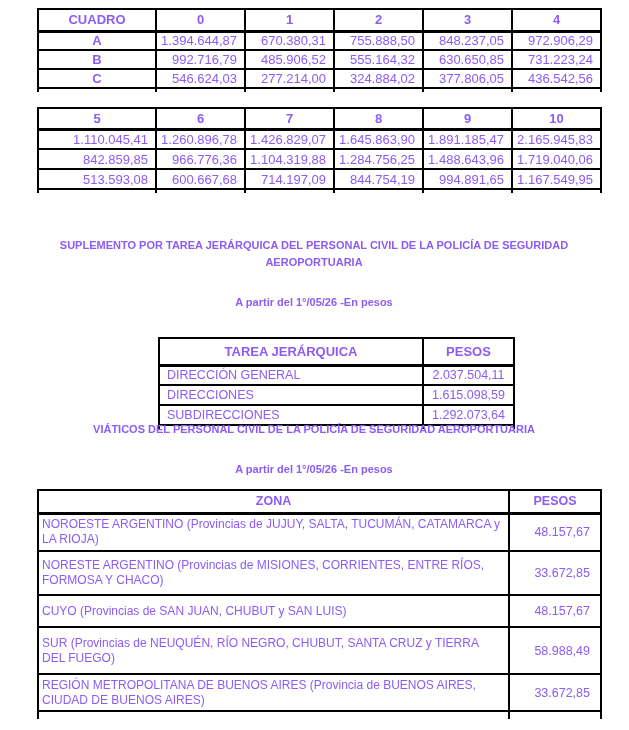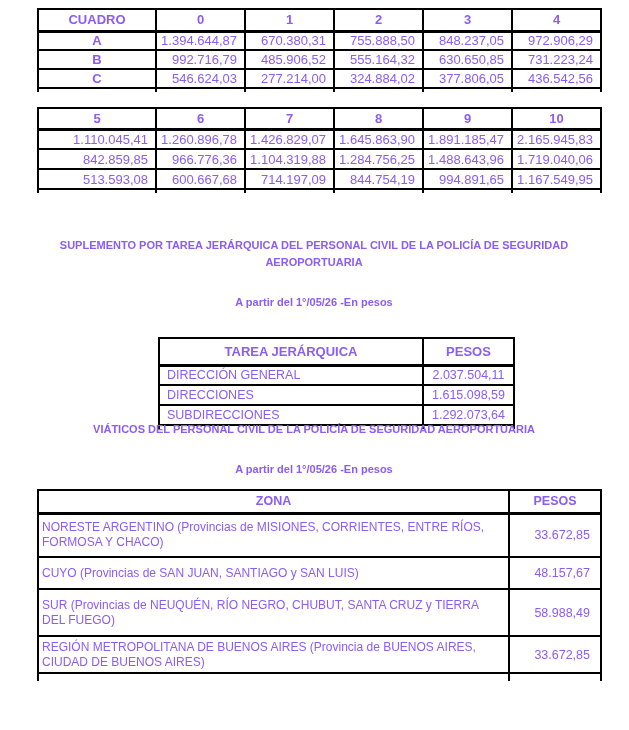--- a/index.html
+++ b/index.html
@@ -216,26 +216,30 @@
   <table class="grid t4" style="left:37px; top:473px; width:563px;margin-top:16px;">
     <colgroup>
       <col style="width:471px">
         <col style="width:92px">
     </colgroup>
     <tbody>
       <tr class="hdr" style="height:23px">
         <th>ZONA</th>
         <th>PESOS</th>
       </tr>
+      <tr style="height:38px">
+        <td class="zona">NOROESTE ARGENTINO (Provincias de JUJUY, SALTA, TUCUMÁN, CATAMARCA y LA RIOJA)</td>
+        <td class="pesos">48.157,67</td>
+      </tr>
       <tr style="height:44px">
         <td class="zona">NORESTE ARGENTINO (Provincias de MISIONES, CORRIENTES, ENTRE RÍOS, FORMOSA Y CHACO)</td>
         <td class="pesos">33.672,85</td>
       </tr>
       <tr style="height:32px">
-        <td class="zona">CUYO (Provincias de SAN JUAN, SANTIAGO y SAN LUIS)</td>
+        <td class="zona">CUYO (Provincias de SAN JUAN, CHUBUT y SAN LUIS)</td>
         <td class="pesos">48.157,67</td>
       </tr>
       <tr style="height:47px">
         <td class="zona">SUR (Provincias de NEUQUÉN, RÍO NEGRO, CHUBUT, SANTA CRUZ y TIERRA DEL FUEGO)</td>
         <td class="pesos">58.988,49</td>
       </tr>
       <tr style="height:37px">
         <td class="zona">REGIÓN METROPOLITANA DE BUENOS AIRES (Provincia de BUENOS AIRES, CIUDAD DE BUENOS AIRES)</td>
         <td class="pesos">33.672,85</td>
       </tr>

